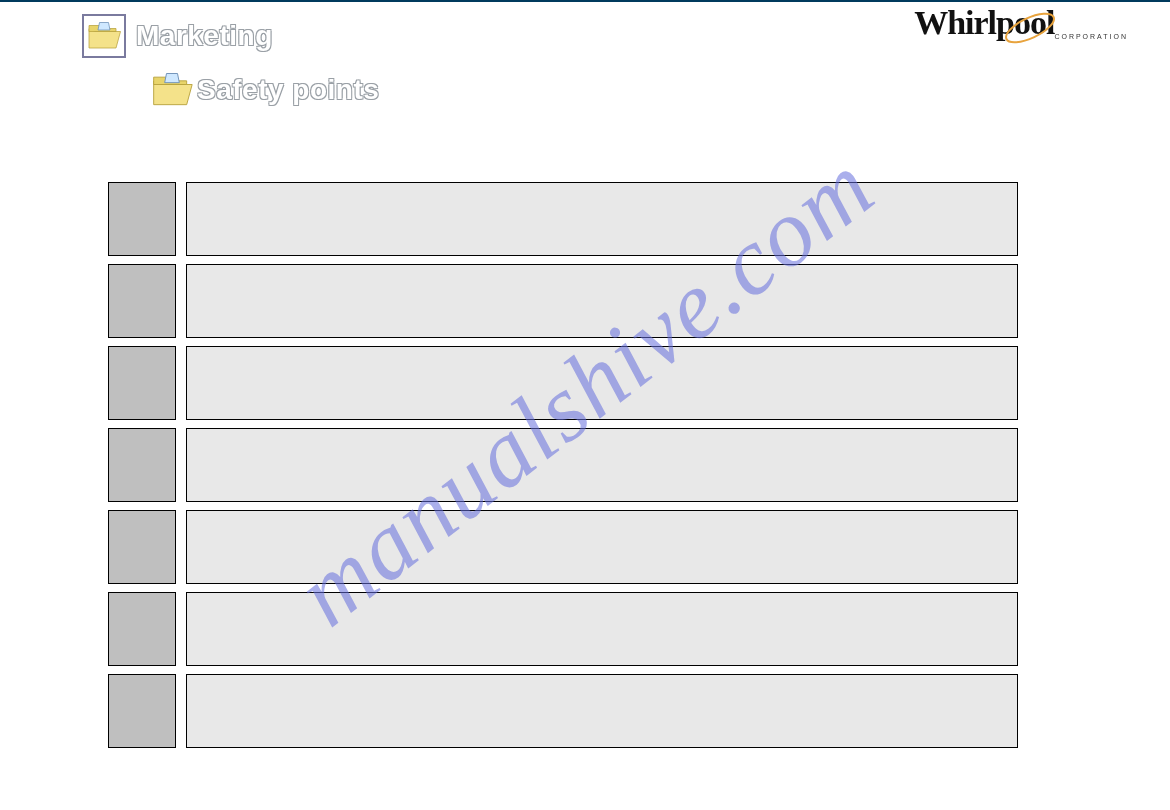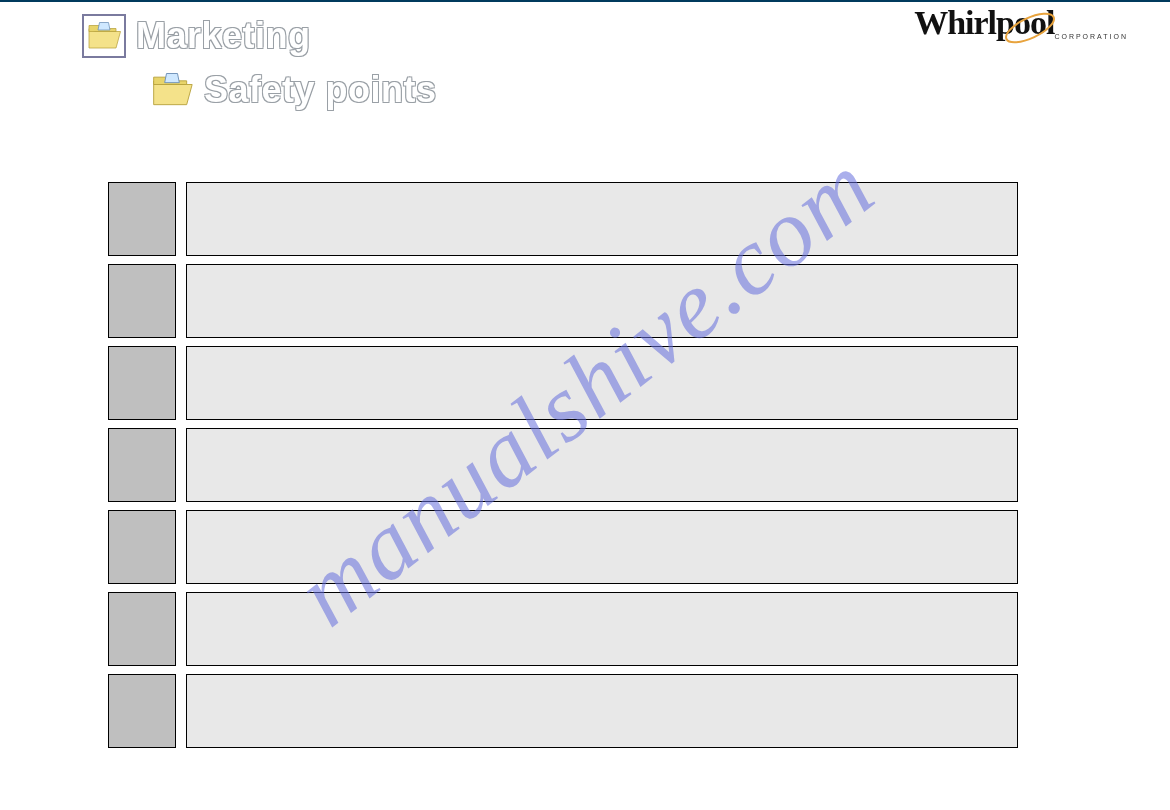--- a/index.html
+++ b/index.html
@@ -57,34 +57,34 @@
     display: flex;
     align-items: center;
     gap: 10px;
   }
   .breadcrumb2 {
     position: absolute;
     top: 68px;
     left: 150px;
     display: flex;
     align-items: center;
-    gap: 10px;
+    gap: 3px;
   }
   .folder-icon {
     width: 44px;
     height: 44px;
     display: block;
   }
   .folder-icon.selected {
     border: 2px solid #7a7a9e;
     box-sizing: border-box;
     padding: 2px;
   }
   .bc-text {
-    font-size: 36px;
+    font-size: 28px;
     font-weight: bold;
     color: #fff;
     text-shadow:
       -1px -1px 0 #9aa0a6,
        1px -1px 0 #9aa0a6,
       -1px  1px 0 #9aa0a6,
        1px  1px 0 #9aa0a6;
     letter-spacing: 0.5px;
   }
   .safety-container {

